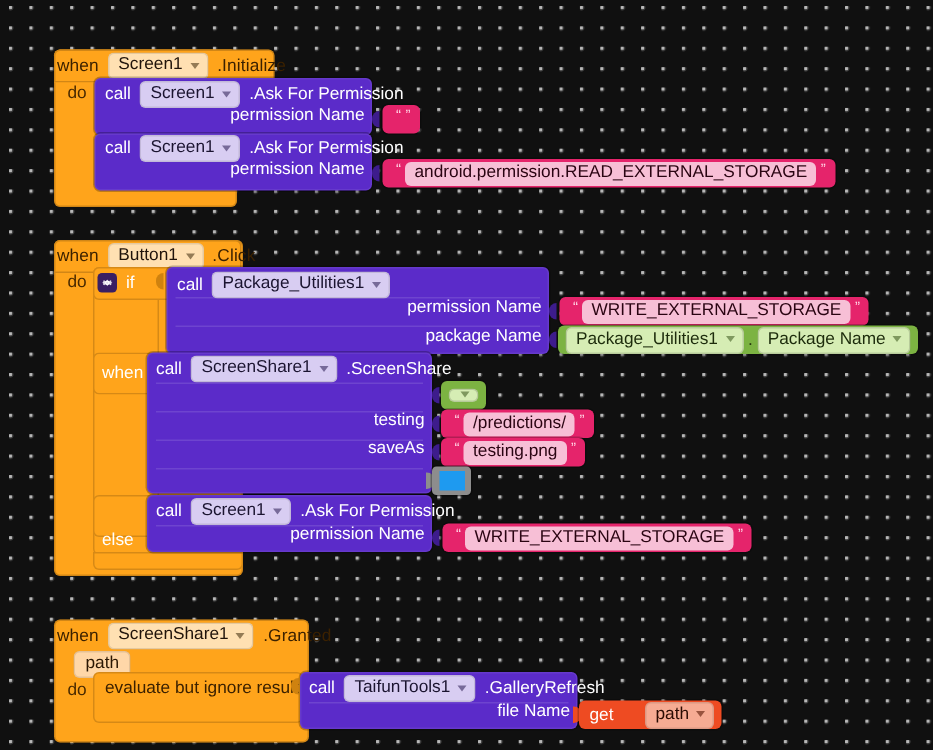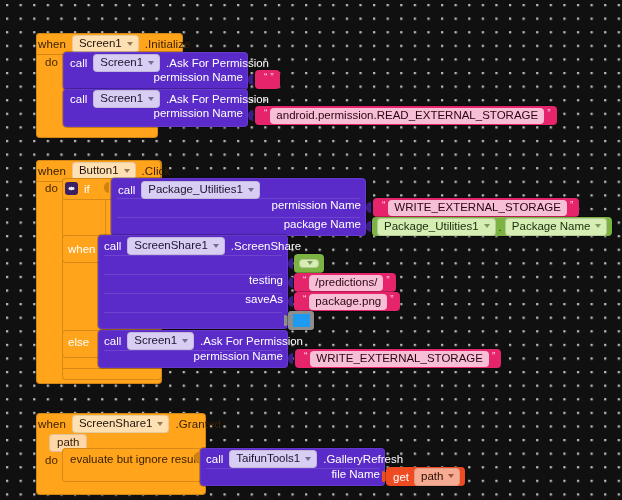--- a/index.html
+++ b/index.html
@@ -184,21 +184,21 @@
   .green .dot { font-size: 11.5px; color: #26380f; }
 
   
   .getblk {
     position: absolute;
     height: 19px;
     background: #EE4B22;
     border-radius: 4px;
     display: flex;
     align-items: center;
-    gap: 5px;
+    gap: 21px;
     padding: 0 5px 0 7px;
     box-shadow: 0 0 0 1px rgba(0,0,0,0.22);
   }
   .getblk .gkw { font-size: 11.5px; color: #fff; }
 
   
   .colorblk {
     position: absolute;
     height: 19px;
     width: 26px;
@@ -323,21 +323,21 @@
   <div class="ctrl" style="left:62px; top:368px; width:100px; height:12px; border-radius:0 0 4px 4px;"></div>
 
   <div class="gear" style="left:65px; top:182px;">
     <svg width="9" height="9" viewBox="0 0 24 24" aria-hidden="true">
       <path fill="#ffffff" d="M12 8a4 4 0 1 0 0 8 4 4 0 0 0 0-8zm0 6a2 2 0 1 1 0-4 2 2 0 0 1 0 4z"></path>
       <path fill="#ffffff" d="M21 12l-2-1.2.3-2.3-2.1-1-1.6 1.7-2.2-.8L12 6l-1.4 2.4-2.2.8L6.8 7.5l-2.1 1 .3 2.3L3 12l2 1.2-.3 2.3 2.1 1 1.6-1.7 2.2.8L12 18l1.4-2.4 2.2-.8 1.6 1.7 2.1-1-.3-2.3z" opacity=".85"></path>
     </svg>
   </div>
   <div class="ctrl-lbl" style="left:84px; top:183px;">if</div>
   <div class="ctrl-lbl" style="left:68px; top:243px;">when</div>
-  <div class="ctrl-lbl" style="left:68px; top:336px;">else</div>
+  <div class="ctrl-lbl" style="left:68px; top:354px;">else</div>
 
   <div class="hole orange" style="left:104px; top:182px;"></div>
   <div class="blk call" style="left:111px; top:178px; width:255px; height:58px;">
     <div class="call-sep" style="top:20px;"></div>
     <div class="call-sep" style="top:39px;"></div>
   </div>
   <div class="call-row" style="left:118px; top:180px;">
     <span class="call-txt">call</span>
     <span class="chip purple-chip">
       <span>Package_Utilities1</span>
@@ -393,21 +393,21 @@
   <div class="str" style="left:294px; top:273px;">
     <span class="q">“</span>
     <span class="val">/predictions/</span>
     <span class="q">”</span>
   </div>
 
   <div class="param-label" style="left:183px; top:293px; width:100px;">saveAs</div>
   <div class="hole" style="left:288px; top:296px;"></div>
   <div class="str" style="left:294px; top:292px;">
     <span class="q">“</span>
-    <span class="val">package.png</span>
+    <span class="val">testing.png</span>
     <span class="q">”</span>
   </div>
 
   <div class="plug grey" style="left:284px; top:315px;"></div>
   <div class="colorblk" style="left:288px; top:311px;">
     <i style="background: rgb(30, 154, 240);"></i>
   </div>
 
   <div class="blk call" style="left:98px; top:330px; width:190px; height:38px;">
     <div class="call-sep" style="top:20px;"></div>

